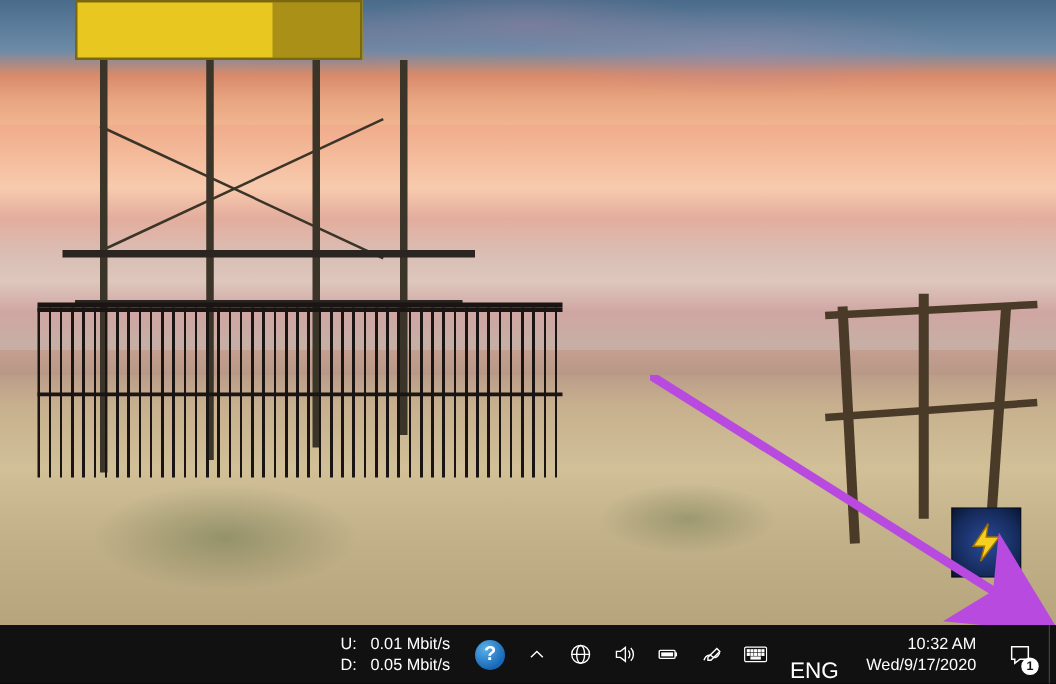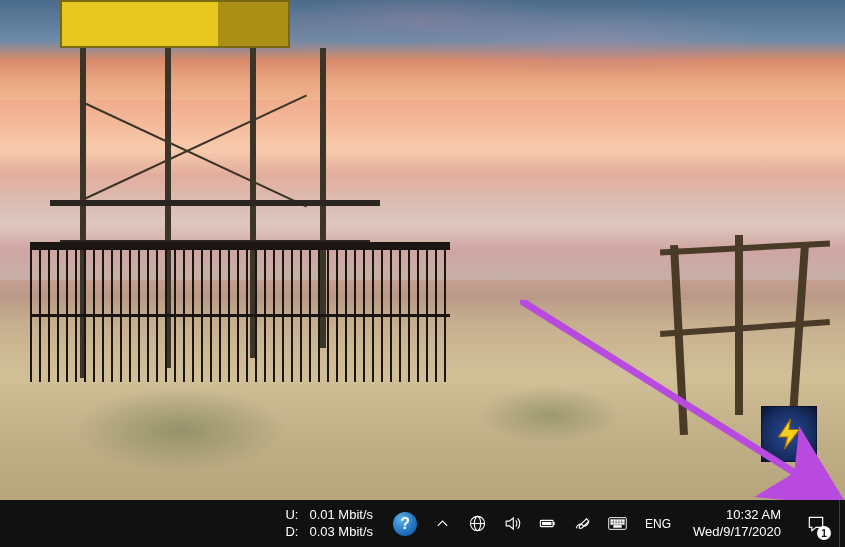--- a/index.html
+++ b/index.html
@@ -118,21 +118,21 @@
   }
   .tray-btn svg { width:19px; height:19px; stroke:#fff; fill:none; stroke-width:1.4; }
 
   .help-icon {
     width:24px; height:24px; border-radius:50%;
     background: radial-gradient(circle at 35% 30%, #5ab0e8, #1868b8 70%);
     color:#fff; font-weight:bold; font-size:16px;
     display:flex; align-items:center; justify-content:center;
   }
 
-  .lang { padding:0 10px; font-size:12px; cursor:pointer; height:47px; display:flex; align-items:center;}
+  .lang { padding:0 10px; font-size:18px; cursor:pointer; height:47px; display:flex; align-items:flex-end;}
 
   .clock { display:flex; flex-direction:column; align-items:flex-end; justify-content:center; padding:0 12px; font-size:13px; line-height:1.25; cursor:pointer; height:64px;}
 
   .action-center {
     position:relative; width:46px; height:47px; display:flex; align-items:center; justify-content:center;
     cursor:pointer;
   }
   .action-center svg { width:20px; height:20px; stroke:#fff; fill:none; stroke-width:1.4;}
   .badge {
     position:absolute; bottom:7px; right:8px; width:14px; height:14px; border-radius:50%;
@@ -192,21 +192,21 @@
 <div class="taskbar">
   <div class="spacer"></div>
 
   <div class="netmon">
     <div class="netmon-row">
       <span class="lbl">U:</span>
       <span>0.01 Mbit/s</span>
     </div>
     <div class="netmon-row">
       <span class="lbl">D:</span>
-      <span>0.03 Mbit/s</span>
+      <span>0.05 Mbit/s</span>
     </div>
   </div>
 
   <div class="tray-btn">
     <div class="help-icon">
       <span>?</span>
     </div>
   </div>
 
   <div class="tray-btn">

